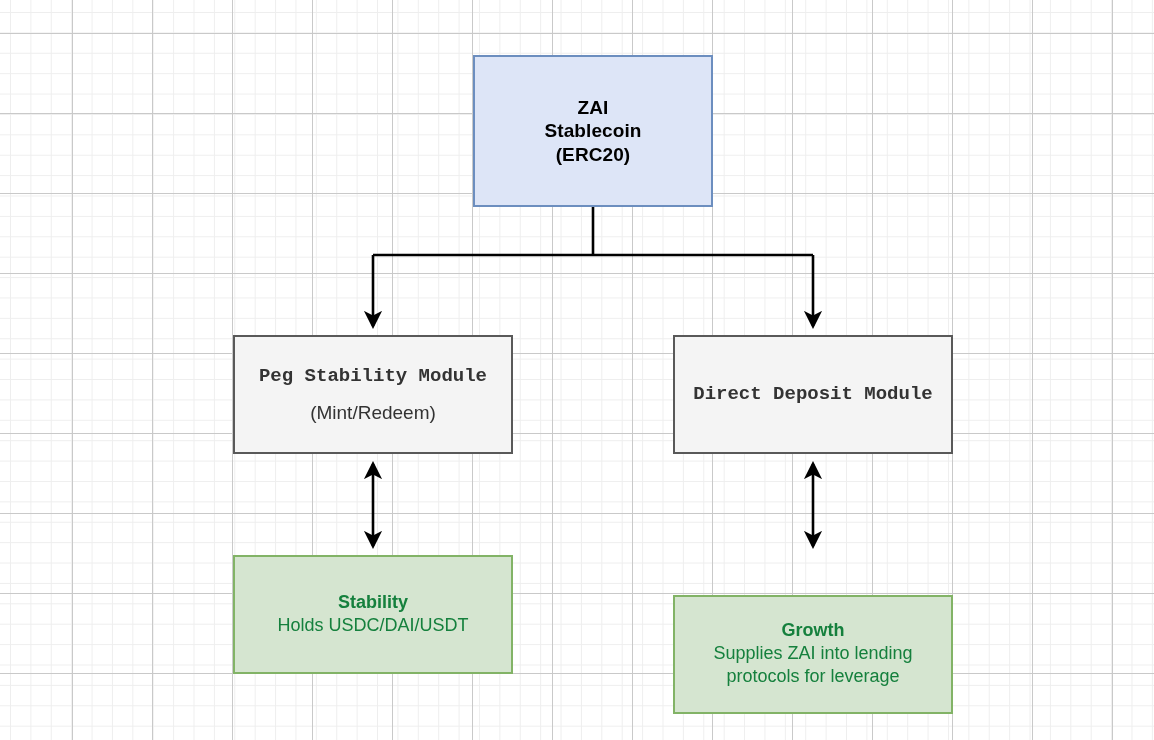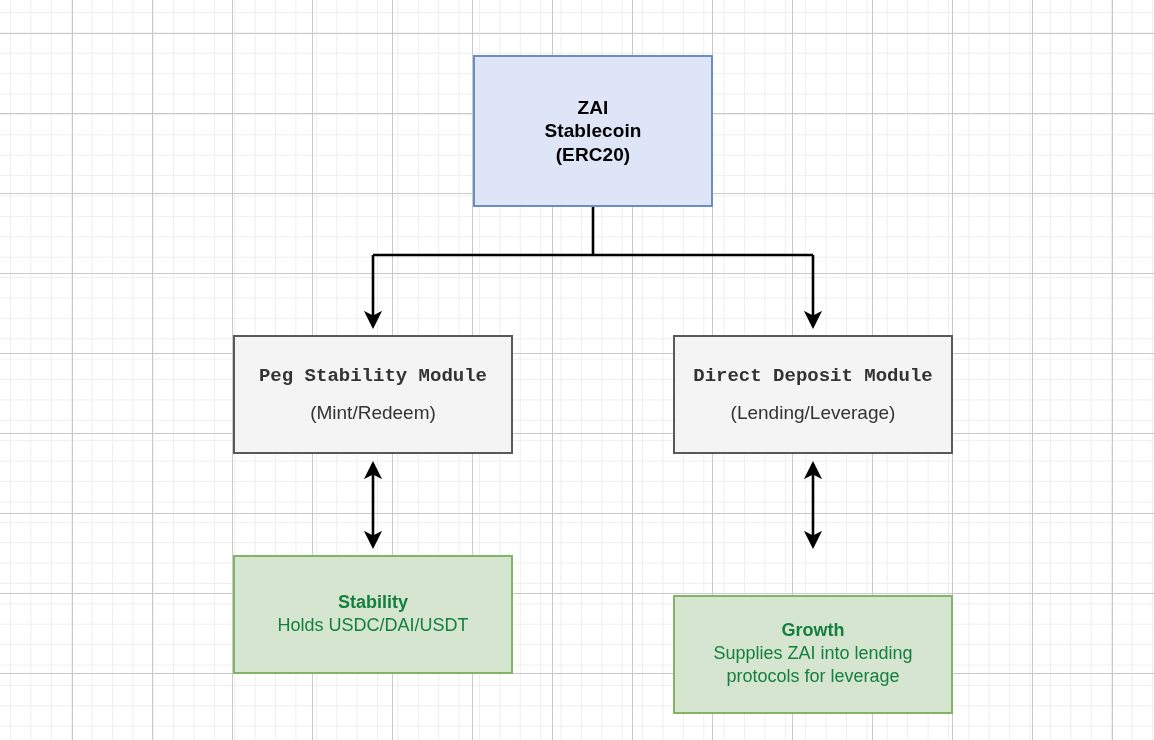--- a/index.html
+++ b/index.html
@@ -142,21 +142,20 @@
     <div class="title">(ERC20)</div>
   </div>
 
   <div class="node node-module" id="node-psm">
     <div class="title">Peg Stability Module</div>
     <div class="sub">(Mint/Redeem)</div>
   </div>
 
   <div class="node node-module" id="node-ddm">
     <div class="title">Direct Deposit Module</div>
-    <div class="sub">(Lending/Leverage)</div>
   </div>
 
   <div class="node node-outcome" id="node-stability">
     <div class="title">Stability</div>
     <div class="sub">Holds USDC/DAI/USDT</div>
   </div>
 
   <div class="node node-outcome" id="node-growth">
     <div class="title">Growth</div>
     <div class="sub">Supplies ZAI into lending</div>

